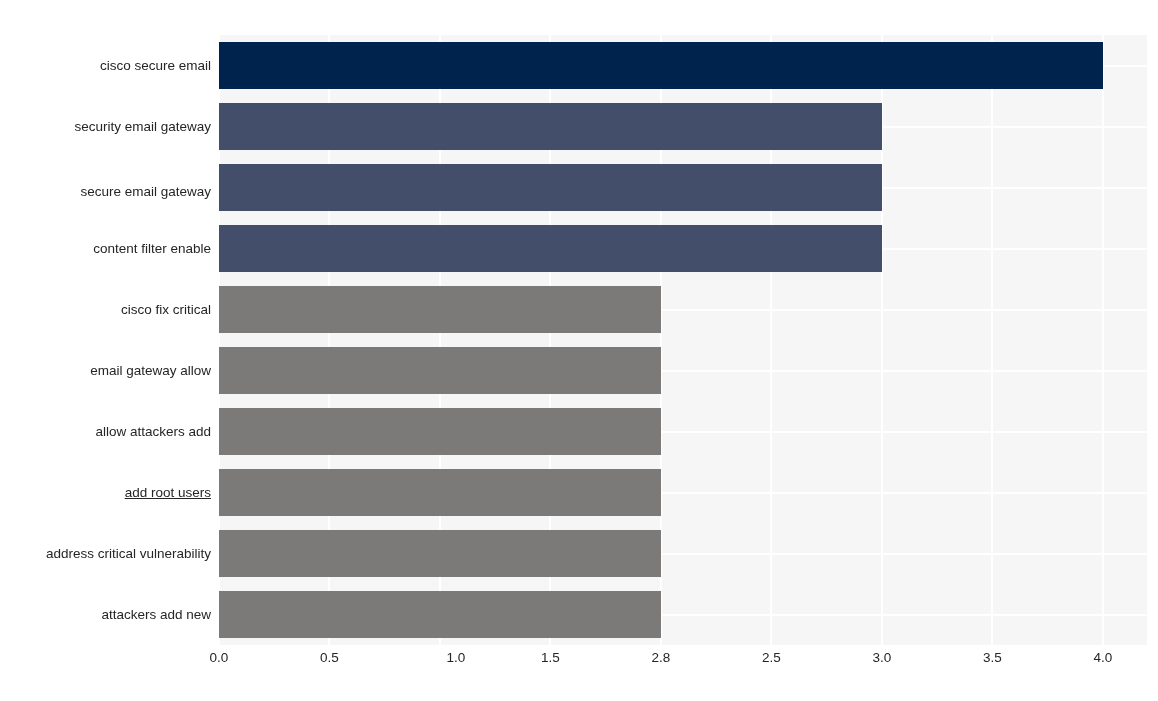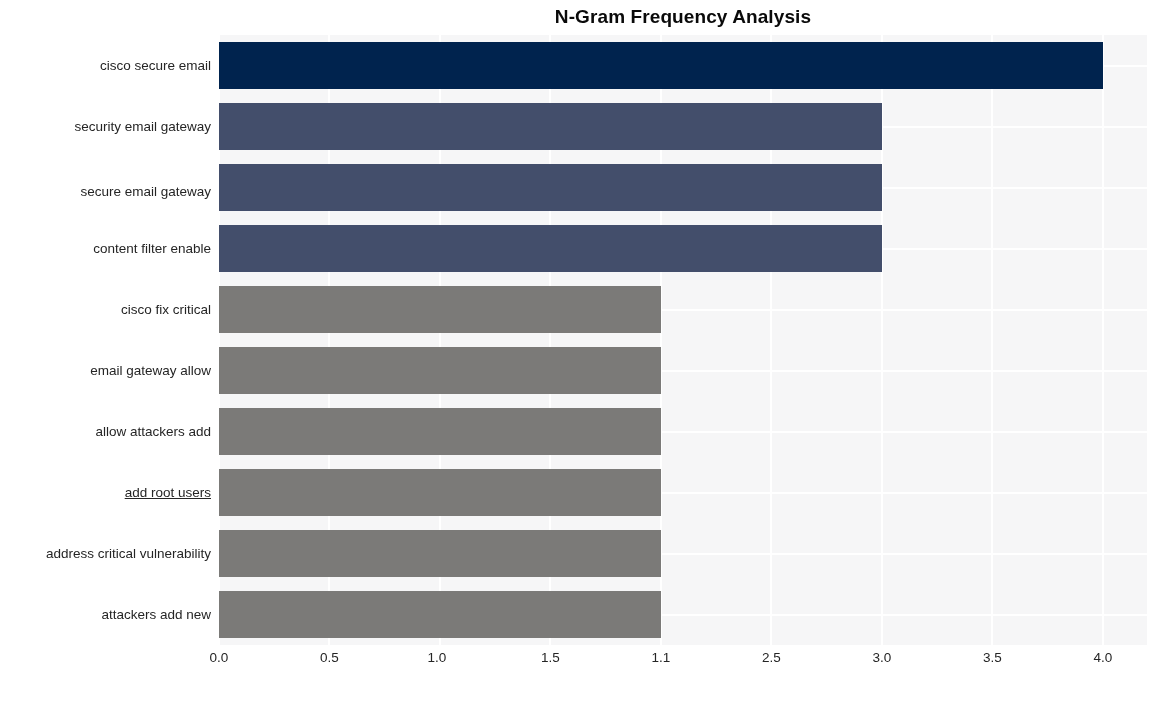--- a/index.html
+++ b/index.html
@@ -106,21 +106,20 @@
     font-size: 13.5px;
     color: #252525;
     white-space: nowrap;
   }
 </style>
 </head>
 <body>
 
 <div id="figure">
 
-  <div id="chart-title">N-Gram Frequency Analysis</div>
 
   <div id="y-labels">
       <div class="y-tick-label" style="top: 23.5px;">cisco secure email</div>
       <div class="y-tick-label" style="top: 84.5px;">security email gateway</div>
       <div class="y-tick-label" style="top: 150px;">secure email gateway</div>
       <div class="y-tick-label" style="top: 206.5px;">content filter enable</div>
       <div class="y-tick-label" style="top: 267.5px;">cisco fix critical</div>
       <div class="y-tick-label" style="top: 328.5px;">email gateway allow</div>
       <div class="y-tick-label" style="top: 389.5px; padding-left: 16px;">allow attackers add</div>
       <div class="y-tick-label" style="top: 450.5px; text-decoration: underline;">add root users</div>
@@ -156,23 +155,23 @@
       <div class="bar" title="email gateway allow: 2" style="top: 312px; width: 441.905px; background: rgb(123, 122, 120);"></div>
       <div class="bar" title="allow attackers add: 2" style="top: 373px; width: 441.905px; background: rgb(123, 122, 120);"></div>
       <div class="bar" title="add root users: 2" style="top: 434px; width: 441.905px; background: rgb(123, 122, 120);"></div>
       <div class="bar" title="address critical vulnerability: 2" style="top: 495px; width: 441.905px; background: rgb(123, 122, 120);"></div>
       <div class="bar" title="attackers add new: 2" style="top: 556px; width: 441.905px; background: rgb(123, 122, 120);"></div>
     </div>
 
   <div id="x-labels">
       <div class="x-tick-label" style="left: 0px;">0.0</div>
       <div class="x-tick-label" style="left: 110.476px;">0.5</div>
-      <div class="x-tick-label" style="left: 218px; text-align: center;">1.0</div>
+      <div class="x-tick-label" style="left: 237px; text-align: center;">1.0</div>
       <div class="x-tick-label" style="left: 331.429px;">1.5</div>
-      <div class="x-tick-label" style="left: 441.905px;">1.1</div>
+      <div class="x-tick-label" style="left: 441.905px;">2.8</div>
       <div class="x-tick-label" style="left: 552.381px;">2.5</div>
       <div class="x-tick-label" style="left: 662.857px;">3.0</div>
       <div class="x-tick-label" style="left: 773.333px;">3.5</div>
       <div class="x-tick-label" style="left: 883.81px;">4.0</div>
     </div>
 
 
 </div>
 
 </body></html>

